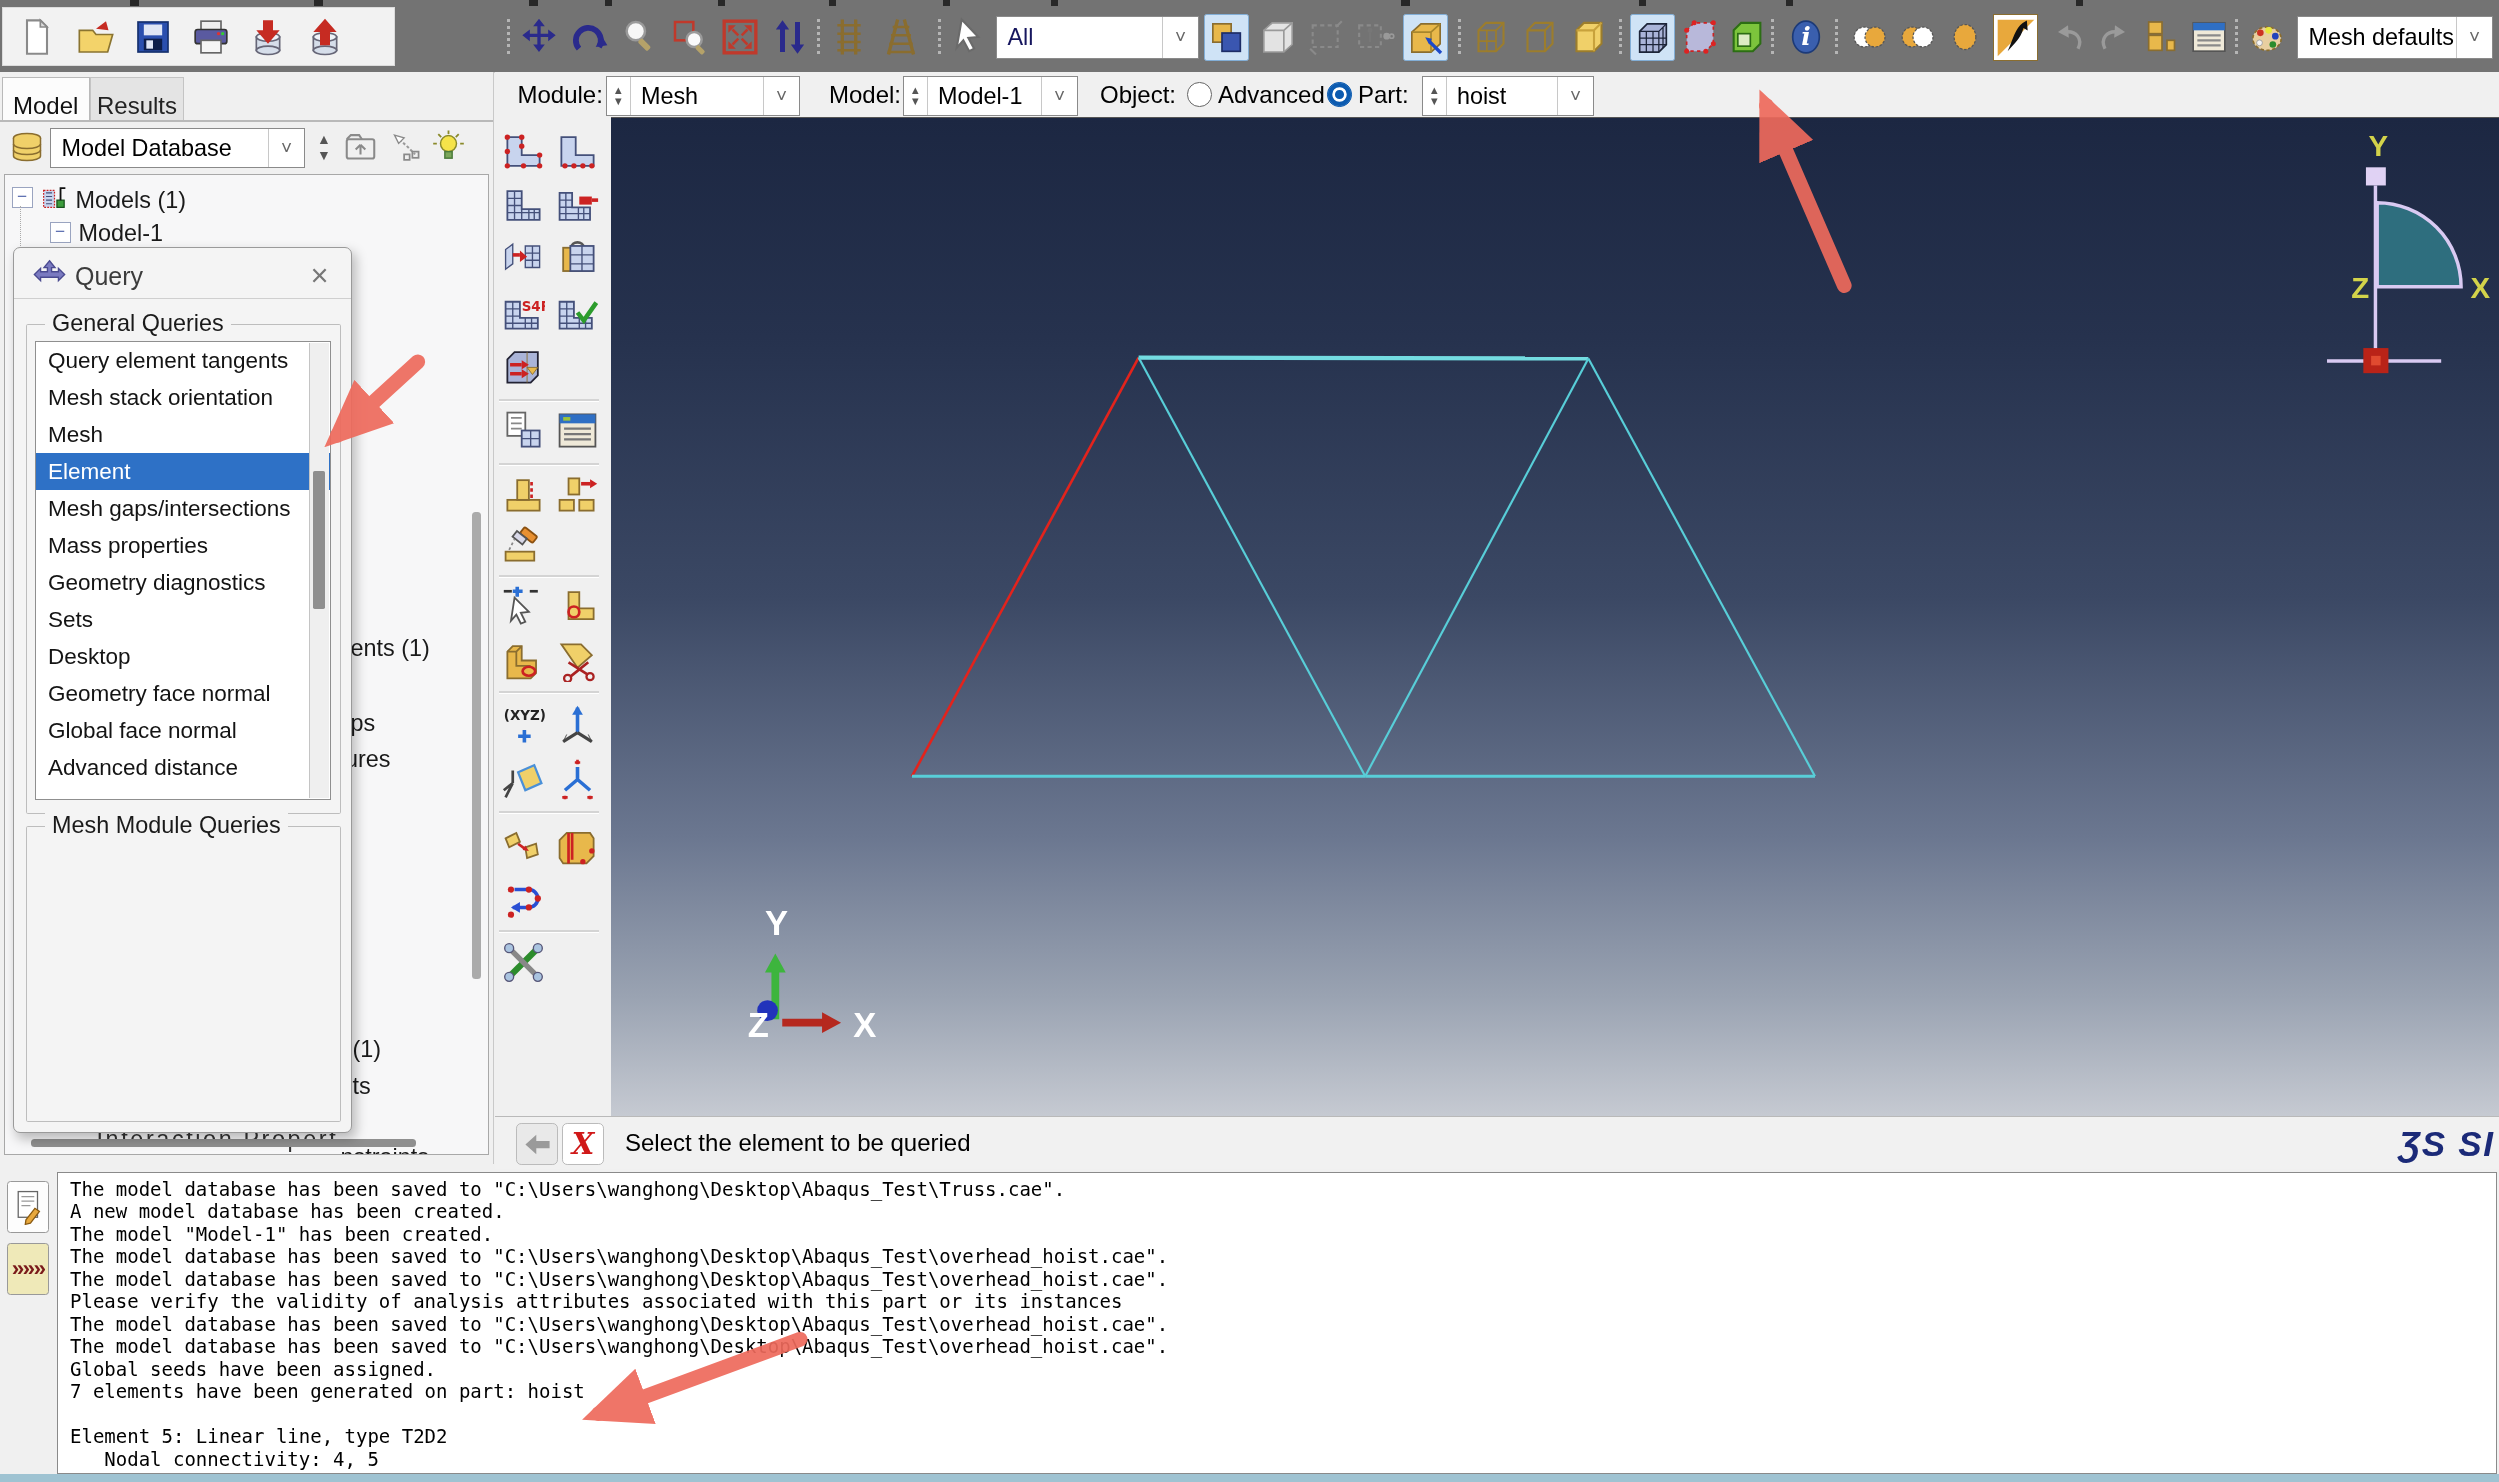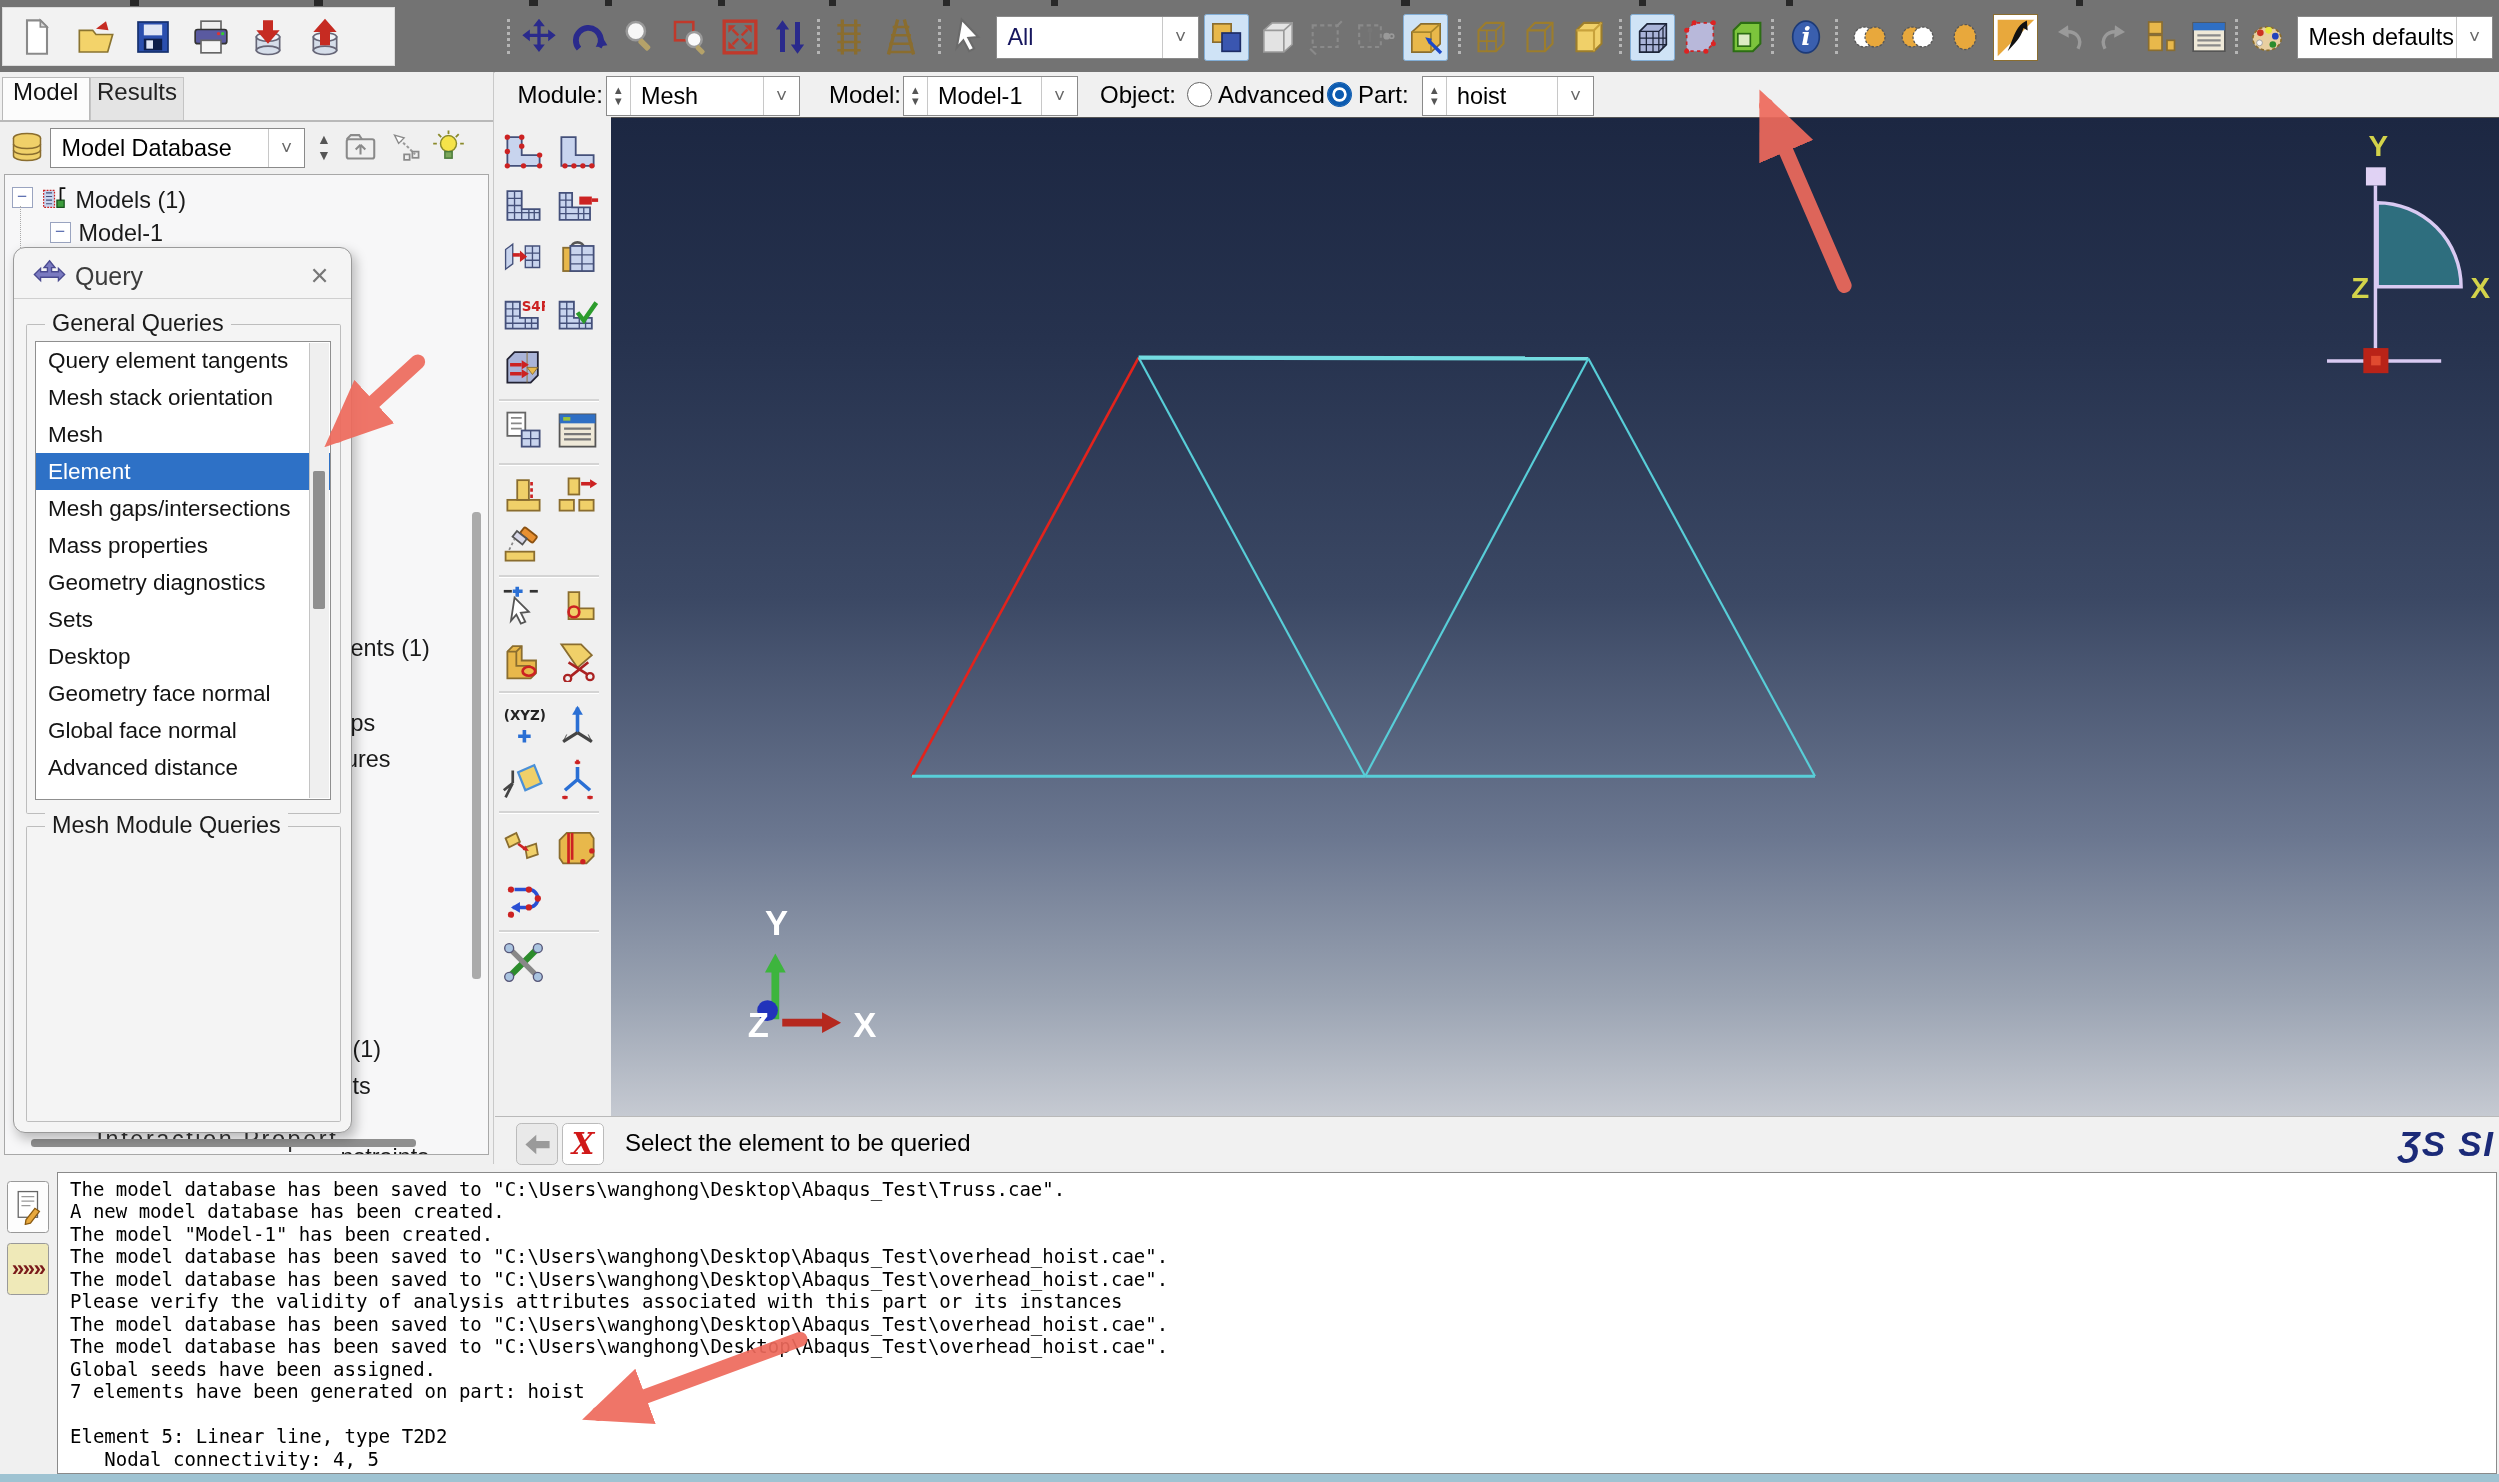--- a/index.html
+++ b/index.html
@@ -18,21 +18,21 @@
   .combo .chev{width:35px;height:100%;border-left:0.9px solid #c8c8c8;display:flex;align-items:center;justify-content:center;color:#666;font-size:19px;}
   .spin{width:22.5px;height:100%;border-right:0.9px solid #c8c8c8;display:flex;flex-direction:column;align-items:center;justify-content:center;color:#555;font-size:11.2px;line-height:11.2px;}
   .menustub{position:absolute;top:0;height:6px;background:#1b1b1b;opacity:.85;}
   
   #modulebar{position:absolute;left:495px;top:72px;width:2005px;height:45px;background:#f0f0f0;font-size:24px;}
   #modulebar .lbl{position:absolute;top:8.6px;color:#000;}
   .radio{position:absolute;top:10.4px;width:22.5px;height:22.5px;border:1.7px solid #666;border-radius:50%;background:#fff;}
   .radio.on{border-color:#0c5bb0;background:#0c5bb0;box-shadow:inset 0 0 0 4.3px #0c5bb0, inset 0 0 0 7px #fff;}
   
   #leftpanel{position:absolute;left:0;top:72px;width:493px;height:1092px;background:#f0f0f0;border-right:0.9px solid #c9c9c9;}
-  .tab{position:absolute;top:5.2px;height:42px;display:flex;align-items:flex-start;justify-content:center;font-size:24px;}
+  .tab{position:absolute;top:5.2px;height:42px;display:flex;align-items:flex-end;justify-content:center;font-size:24px;}
   .tab.active{background:#fcfcfc;border:0.9px solid #b9b9b9;border-bottom:none;z-index:2;}
   .tab.idle{background:#e4e4e4;border:0.9px solid #c4c4c4;border-bottom:none;color:#222;}
   #treebox{position:absolute;left:3.5px;top:102px;width:483px;height:979px;background:#f7f7f8;border:0.9px solid #a8a8a8;overflow:hidden;}
   .treetxt{position:absolute;font-size:23.4px;color:#1a1a1a;white-space:nowrap;}
   .expander{position:absolute;width:19px;height:19px;border:0.9px solid #9aa4c0;background:#fff;color:#5a6db0;font-size:17.3px;line-height:16.4px;text-align:center;}
   .frag{position:absolute;font-size:23.4px;color:#1a1a1a;white-space:nowrap;}
   .vscroll{position:absolute;right:7px;width:8.6px;background:#ababab;border-radius:3.5px;}
   .hscroll{position:absolute;height:7.8px;background:#8f8f8f;border-radius:3.5px;}
   
   #toolbox{position:absolute;left:494px;top:117px;width:117px;height:999px;background:#f0f0f0;border-right:0.9px solid #c9c9c9;}
@@ -48,21 +48,21 @@
   .pbtn{position:absolute;top:6px;width:40px;height:40px;background:#fff;border:0.9px solid #bbb;border-radius:5.2px;display:flex;align-items:center;justify-content:center;}
   #prompt-msg{position:absolute;left:130px;top:12px;font-size:24px;color:#000;}
   #logo{position:absolute;right:5.2px;top:7px;font-size:35px;font-weight:bold;font-style:italic;color:#1b2a78;letter-spacing:1.7px;}
   
   #console{position:absolute;left:0;top:1169px;width:2500px;height:313px;background:#f0f0f0;}
   #consolebox{position:absolute;left:57px;top:2.6px;right:3.5px;height:300px;background:#fff;border:0.9px solid #8a8a8a;overflow:hidden;}
   #console-text{margin:0;padding:5.2px 0 0 12px;font-family:"DejaVu Sans Mono",monospace;font-size:19px;line-height:22.5px;color:#000;white-space:pre;}
   .gbtn{position:absolute;width:40px;height:50px;border:0.9px solid #999;border-radius:3.5px;display:flex;align-items:center;justify-content:center;background:#fdfdfd;}
   #console-bottom{position:absolute;left:0;top:305px;width:2500px;height:7.8px;background:#9fc3d2;}
   
-  #dialog{position:absolute;left:13px;top:247px;width:337px;height:884px;background:#f4f4f4;border:0.9px solid #9a9a9a;border-radius:12px;box-shadow:3.5px 5.2px 12px rgba(0,0,0,.25);z-index:40;}
+  #dialog{position:absolute;left:13px;top:247px;width:337px;height:884px;background:#f4f4f4;border:0.9px solid #9a9a9a;border-radius:7px;box-shadow:3.5px 5.2px 12px rgba(0,0,0,.25);z-index:40;}
   #dlg-title{position:absolute;left:61px;top:14px;font-size:25px;color:#3c3c3c;}
   #dlg-close{position:absolute;right:14px;top:10.4px;font-size:31px;color:#777;width:35px;text-align:center;}
   .grouplab{position:absolute;background:#f4f4f4;padding:0 7px;font-size:23.4px;color:#1a1a1a;z-index:2;}
   .groupframe{position:absolute;border:0.9px solid #bdbdbd;border-radius:1.7px;}
   .listbox{position:absolute;background:#fff;border:0.9px solid #8f8f8f;overflow:hidden;}
   .qitem{height:37px;line-height:37px;padding-left:12px;font-size:22.5px;color:#141414;white-space:nowrap;}
   .qitem.sel{background:#2e71c6;color:#fff;}
   .lscroll{position:absolute;top:0.9px;right:0.9px;width:19px;bottom:0.9px;background:#efefef;border-left:0.9px solid #c4c4c4;}
   .lthumb{position:absolute;left:2.6px;width:12px;background:#8f8f8f;border-radius:1.7px;}
   

